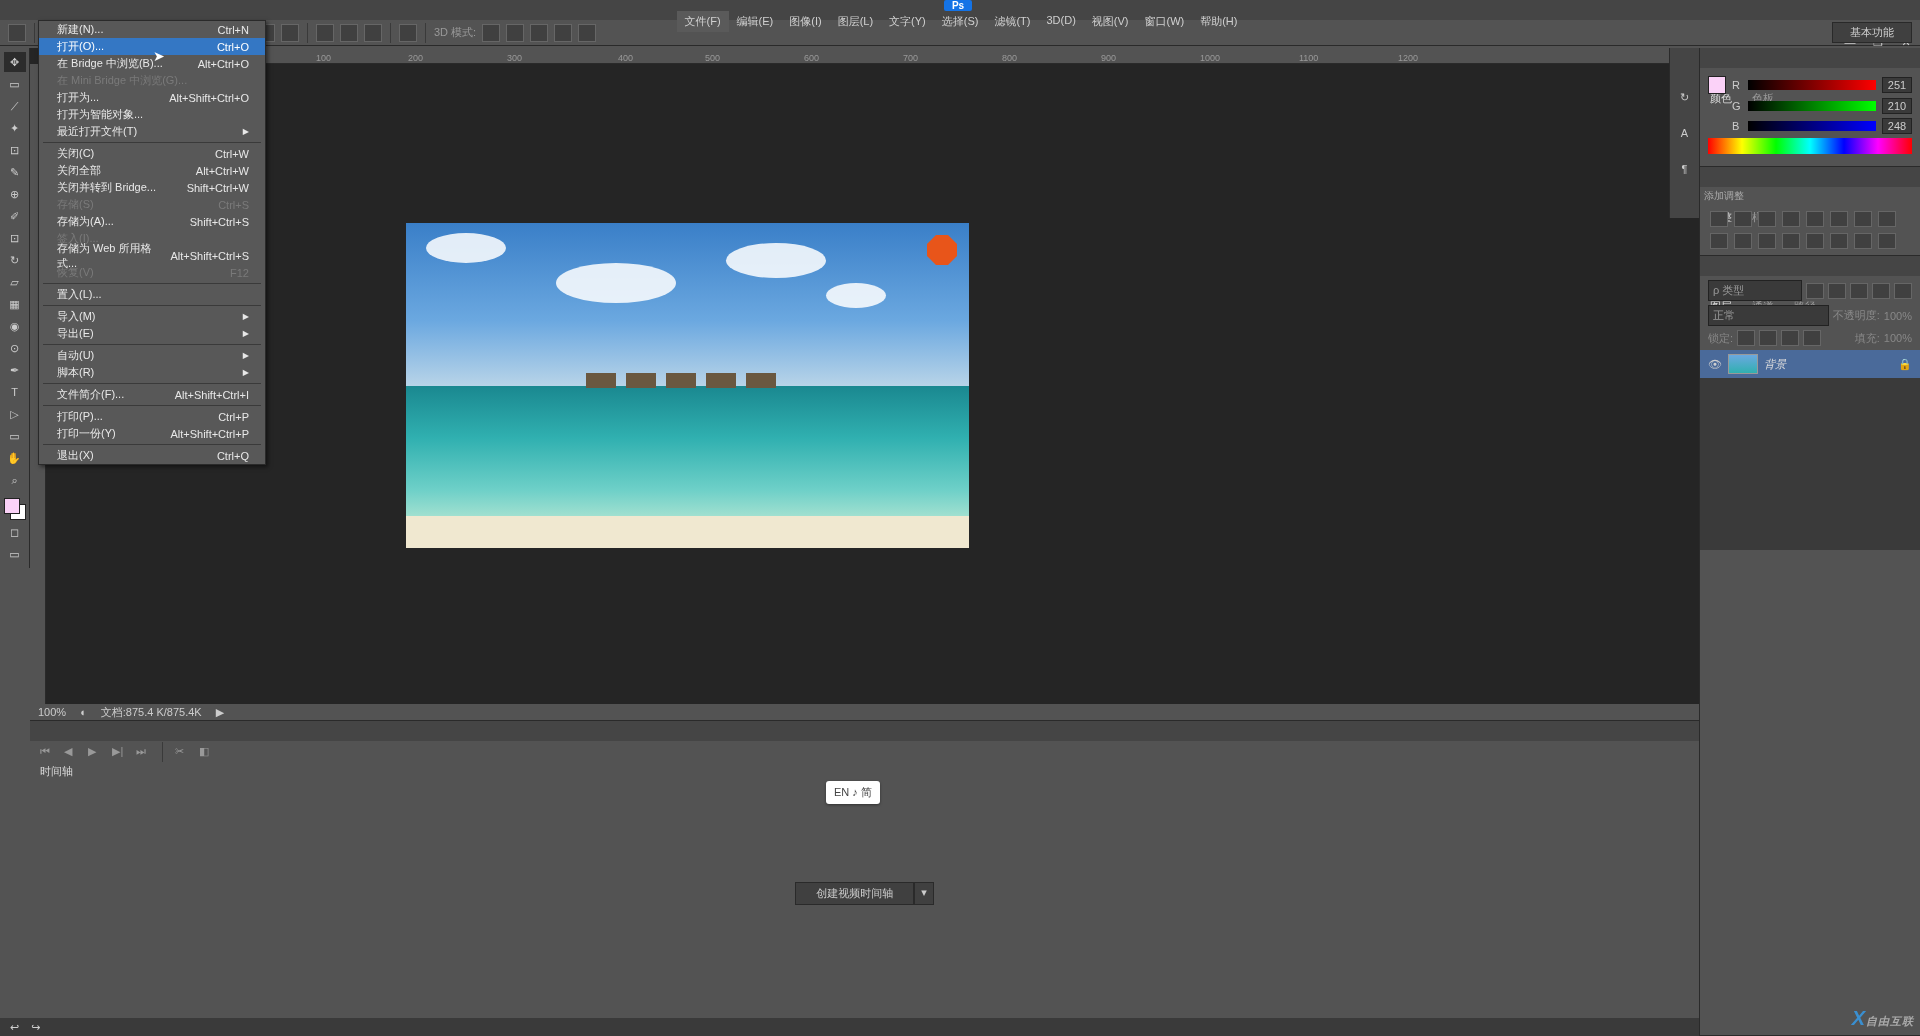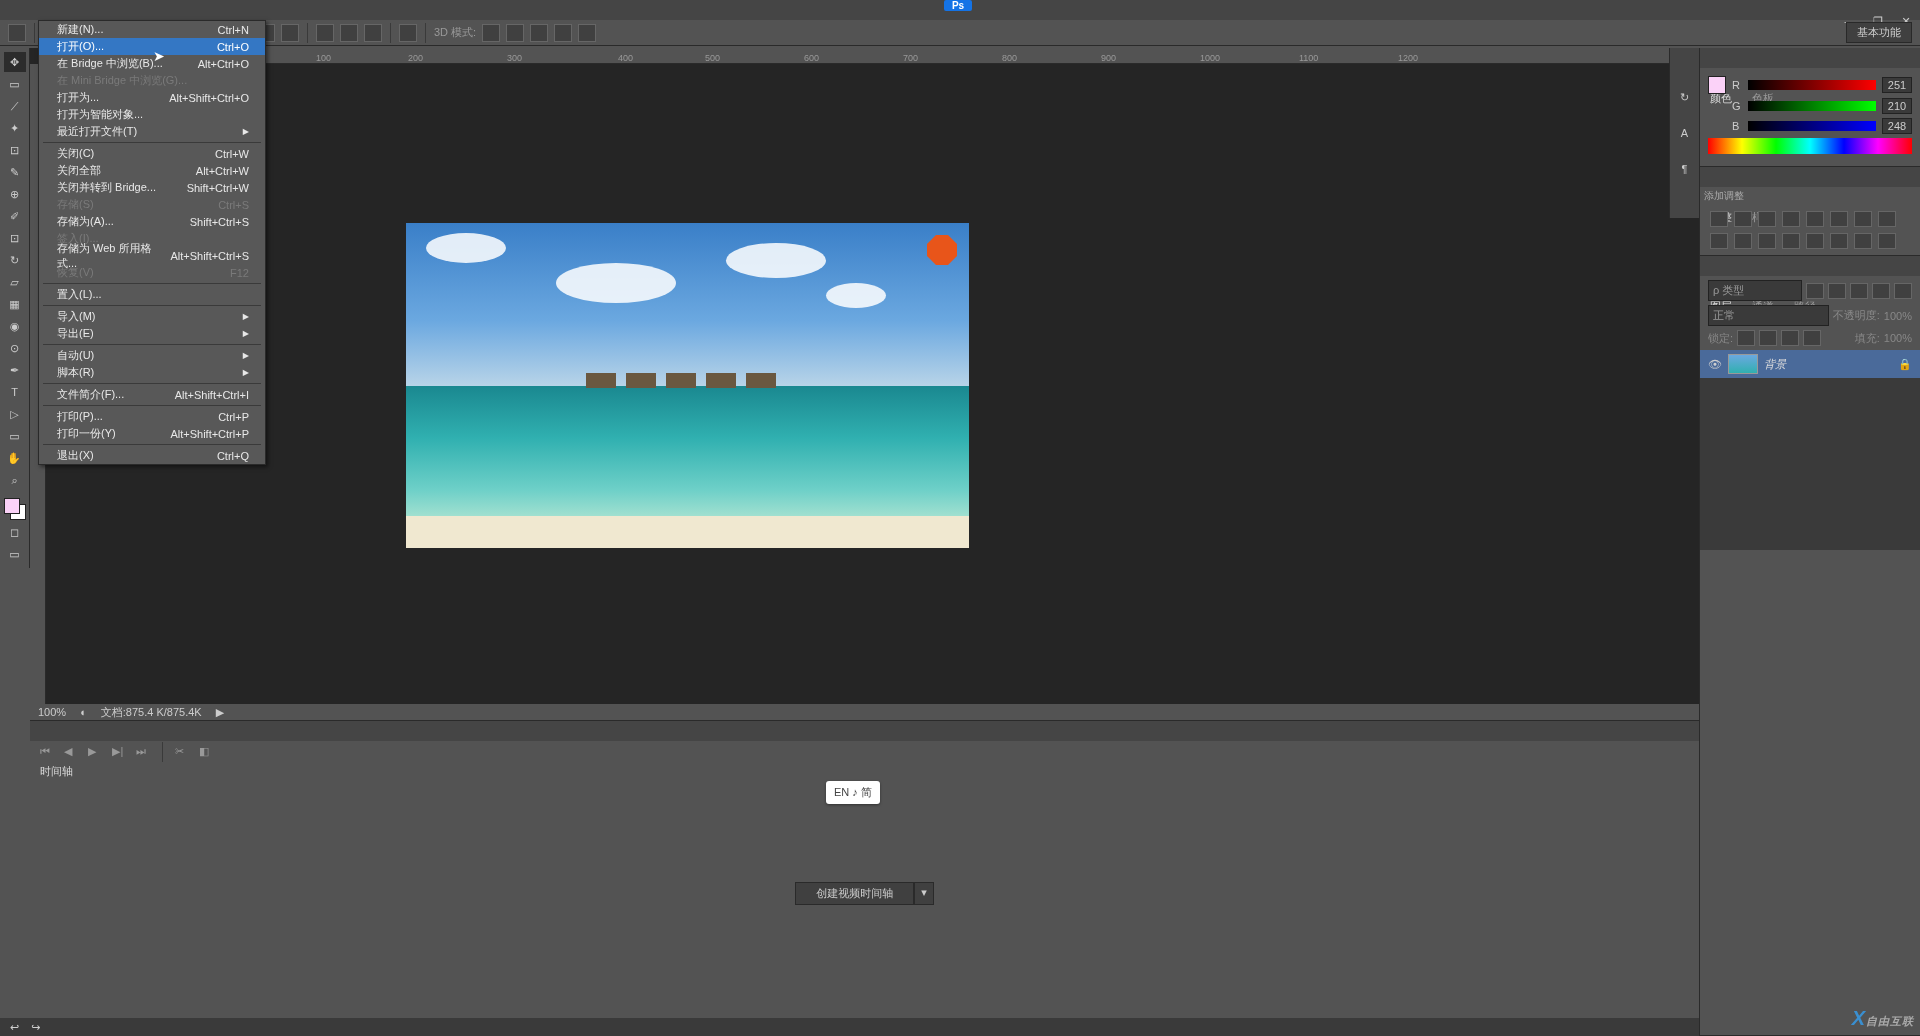--- a/index.html
+++ b/index.html
@@ -10,21 +10,21 @@
 .ps-logo { width: 28px; height: 18px; background: #1473e6; color: #fff; font-weight: bold; display: flex; align-items: center; justify-content: center; font-size: 10px; border-radius: 2px; margin-right: 6px; }
 .menubar-item { padding: 3px 8px; color: #d0d0d0; cursor: pointer; }
 .window-controls { margin-left: auto; display: flex; }
 .win-btn { width: 28px; height: 20px; display: flex; align-items: center; justify-content: center; color: #ccc; cursor: pointer; }
 
 
 .optionsbar { height: 26px; background: #535353; border-bottom: 1px solid #2a2a2a; display: flex; align-items: center; padding: 0 8px; gap: 6px; }
 .opt-icon { width: 18px; height: 18px; border: 1px solid #666; background: #404040; }
 .opt-divider { width: 1px; height: 20px; background: #3a3a3a; margin: 0 2px; }
 .opt-label { color: #999; }
-.workspace-btn { margin-left: auto; background: #404040; border: 1px solid #292929; padding: 2px 10px; color: #ccc; }
+.workspace-btn { margin-left: auto; background: #404040; border: 1px solid #292929; padding: 2px 17px; color: #ccc; }
 
 
 .dropdown { position: absolute; left: 38px; top: 20px; width: 228px; background: #585858; border: 1px solid #2a2a2a; box-shadow: 2px 2px 4px rgba(0,0,0,0.5); z-index: 1000; }
 .dropdown-item { display: flex; justify-content: space-between; align-items: center; padding: 2px 16px 2px 18px; color: #e8e8e8; cursor: pointer; height: 17px; }
 .dropdown-item.disabled { color: #7a7a7a; }
 .dropdown-item.highlight { background: #3477c4; color: #fff; }
 .dropdown-item .arrow { font-size: 8px; }
 .dropdown-sep { height: 1px; background: #3a3a3a; margin: 2px 4px; }
 
 
@@ -96,20 +96,33 @@
 .side-strip { position:absolute; right:221px; top:48px; width:30px; background:#454545; border-left:1px solid #2a2a2a; display:flex; flex-direction:column; gap:18px; padding:40px 0; align-items:center; }
 .strip-icon { width:18px; height:18px; color:#ccc; display:flex; align-items:center; justify-content:center; }
 
 .cursor-pointer { position:absolute; left:153px; top:48px; z-index:2000; color:#fff; font-size:14px; pointer-events:none; }
 </style>
 </head>
 <body>
 
 <div class="menubar">
   <div class="ps-logo">Ps</div>
+  <div id="menubar-items" style="display: flex;">
+      <div class="menubar-item" style="background: rgb(90, 90, 90);">文件(F)</div>
+      <div class="menubar-item">编辑(E)</div>
+      <div class="menubar-item">图像(I)</div>
+      <div class="menubar-item">图层(L)</div>
+      <div class="menubar-item">文字(Y)</div>
+      <div class="menubar-item">选择(S)</div>
+      <div class="menubar-item">滤镜(T)</div>
+      <div class="menubar-item">3D(D)</div>
+      <div class="menubar-item">视图(V)</div>
+      <div class="menubar-item">窗口(W)</div>
+      <div class="menubar-item">帮助(H)</div>
+    </div>
   <div class="window-controls">
     <div class="win-btn">—</div>
     <div class="win-btn">❐</div>
     <div class="win-btn">✕</div>
   </div>
 </div>
 
 <div class="optionsbar">
   <div class="opt-icon"></div>
   <div class="opt-divider"></div>

